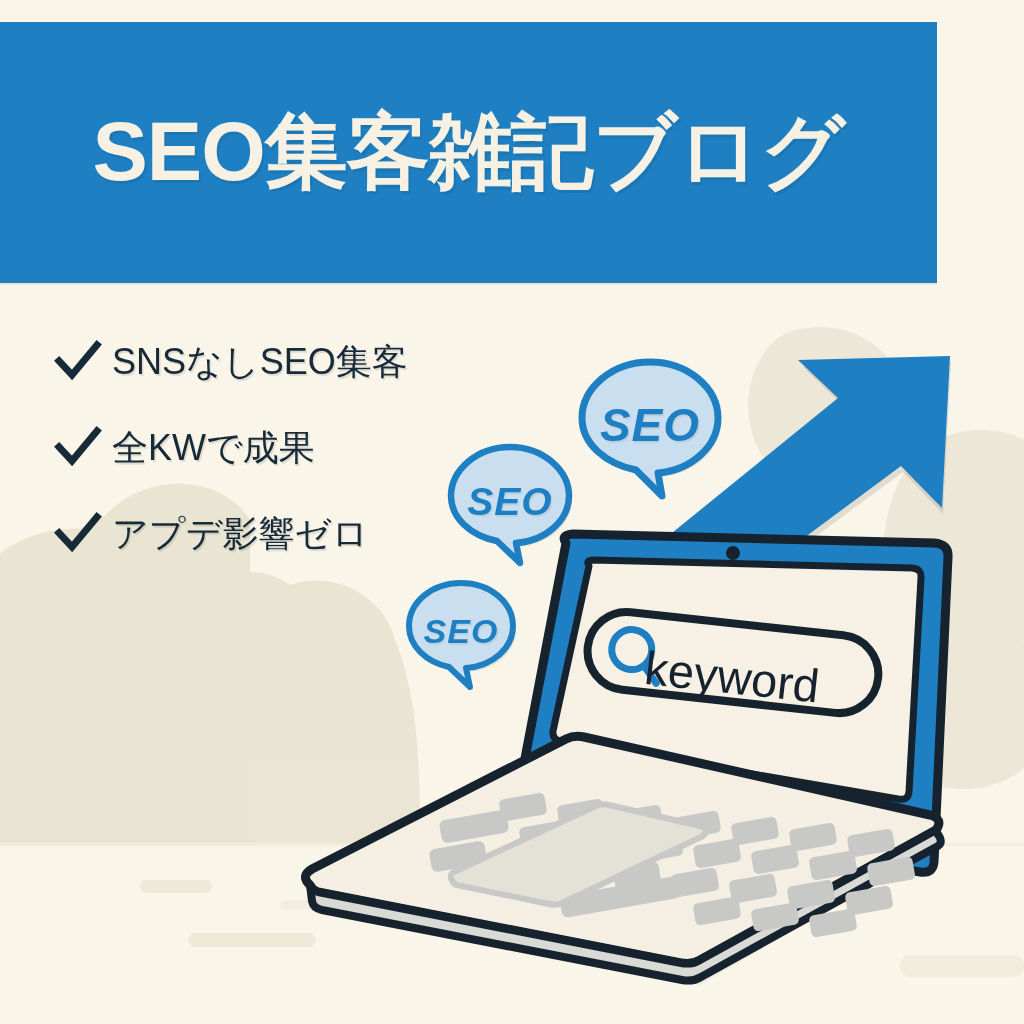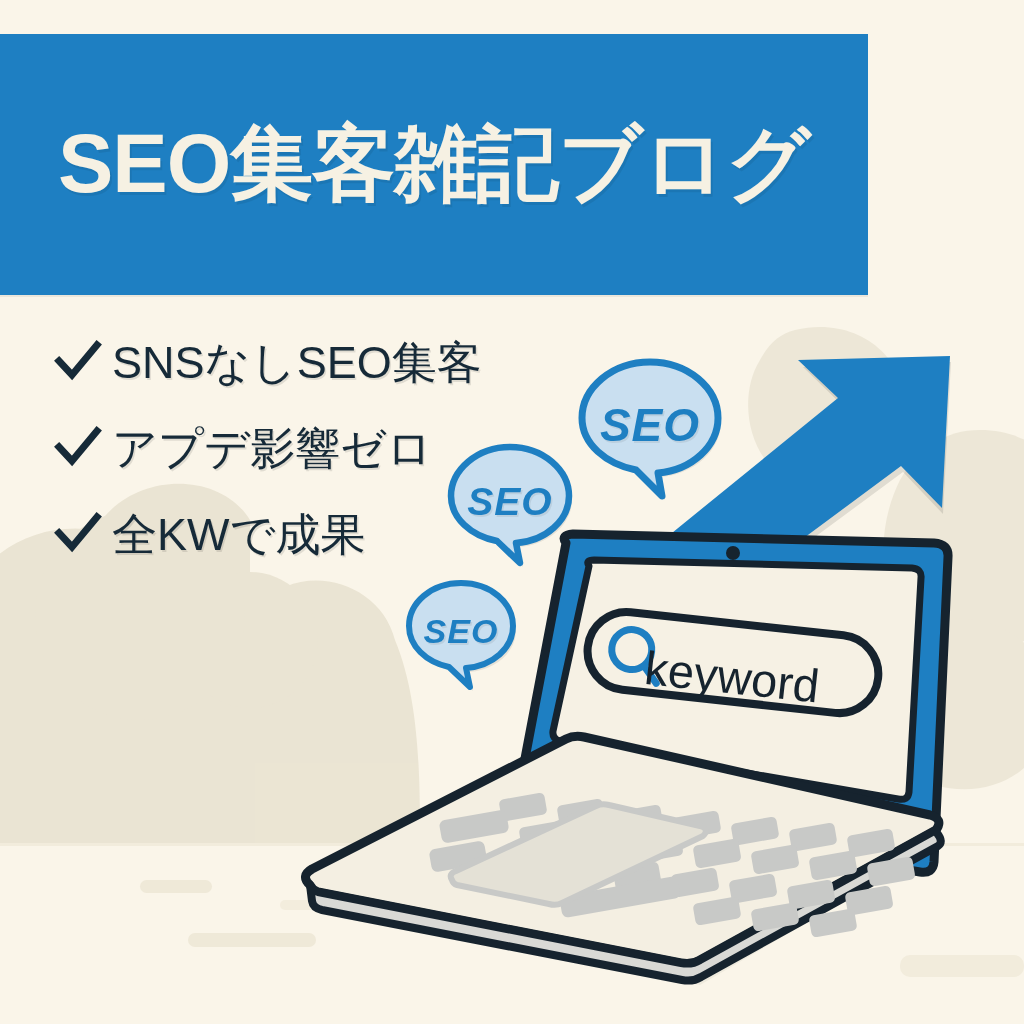--- a/index.html
+++ b/index.html
@@ -22,29 +22,28 @@
     inset: 0;
     width: 1024px;
     height: 1024px;
   }
 
   
   .header-band {
     position: absolute;
     left: 0;
     top: 22px;
-    width: 868px;
+    width: 937px;
     height: 261px;
     background: #1E7FC2;
     display: flex;
     flex-direction: column;
     align-items: center;
     justify-content: center;
     box-shadow: 0 2px 0 rgba(0,0,0,0.06);
-    margin-top: 12px;
   }
   .header-title-line {
     color: #F6F1E3;
     font-weight: 700;
     font-size: 83px;
     line-height: 1.02;
     letter-spacing: -1px;
     text-align: center;
     white-space: nowrap;
     text-shadow: 2px 3px 0 rgba(0,0,0,0.07);
@@ -67,21 +66,21 @@
     margin-bottom: 14px;
   }
   .check-mark {
     width: 48px;
     height: 48px;
     flex: 0 0 48px;
     margin-right: 10px;
   }
   .check-label {
     color: #162A38;
-    font-size: 45px;
+    font-size: 36px;
     font-weight: 500;
     line-height: 1;
     white-space: nowrap;
     text-shadow: 1.5px 2px 0 rgba(0,0,0,0.10);
   }
 
   
   .bubble {
     position: absolute;
   }
@@ -180,28 +179,28 @@
       <svg class="check-mark" viewBox="0 0 48 48" xmlns="http://www.w3.org/2000/svg">
         <path d="M5 23 L18 37 L43 7" fill="none" stroke="#162A38" stroke-width="7" stroke-linecap="square" stroke-linejoin="miter"></path>
       </svg>
       <span class="check-label">SNSなしSEO集客</span>
     </div>
 
     <div class="check-row">
       <svg class="check-mark" viewBox="0 0 48 48" xmlns="http://www.w3.org/2000/svg">
         <path d="M5 23 L18 37 L43 7" fill="none" stroke="#162A38" stroke-width="7" stroke-linecap="square" stroke-linejoin="miter"></path>
       </svg>
-      <span class="check-label">アプデ影響ゼロ</span>
+      <span class="check-label">全KWで成果</span>
     </div>
 
     <div class="check-row">
       <svg class="check-mark" viewBox="0 0 48 48" xmlns="http://www.w3.org/2000/svg">
         <path d="M5 23 L18 37 L43 7" fill="none" stroke="#162A38" stroke-width="7" stroke-linecap="square" stroke-linejoin="miter"></path>
       </svg>
-      <span class="check-label">全KWで成果</span>
+      <span class="check-label">アプデ影響ゼロ</span>
     </div>
 
   </div>
 
   <svg class="illustration" viewBox="0 0 1024 1024" xmlns="http://www.w3.org/2000/svg">
     <g transform="translate(3,4)" opacity="0.10">
       <path d="M590 600 L838 400 L800 363 L948 358 L940 510 L900 468 L640 660 Z" fill="#000000"></path>
     </g>
     <path d="M592 598 L838 398 L798 360 L950 356 L942 508 L901 466 L642 658 Z" fill="#1E7FC2"></path>
   </svg>

